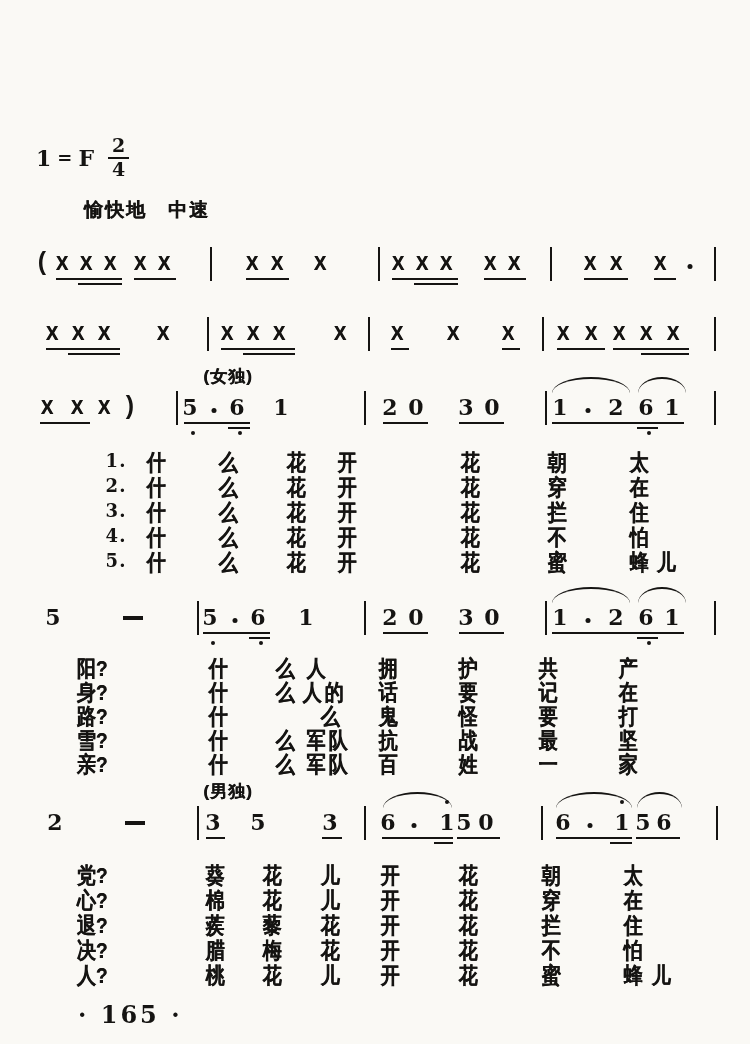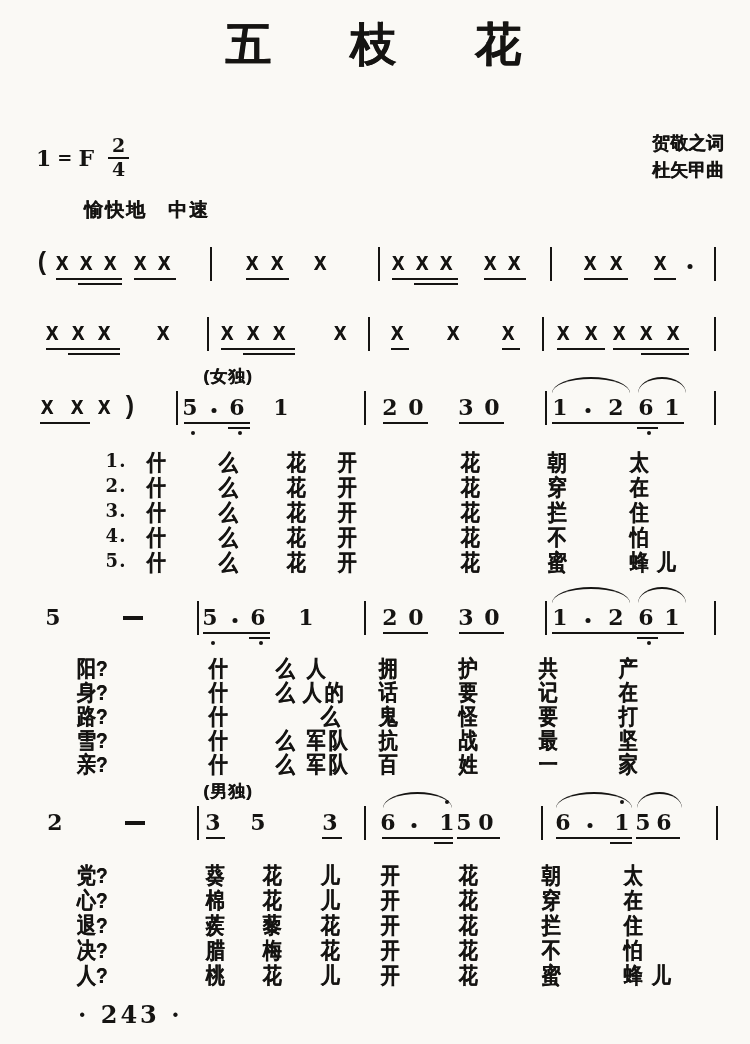--- a/index.html
+++ b/index.html
@@ -47,36 +47,31 @@
   .wm-text{font-size:12.5px;color:#2a2a2a;}
   .wm-logo{width:16px;height:16px;border-radius:4px;display:flex;align-items:center;
            justify-content:center;color:#fff;font-size:11px;line-height:1;}
   .wm-site{font-size:16px;font-weight:700;font-style:italic;letter-spacing:0.5px;
            text-shadow:0.5px 0 0 currentColor;}
 </style>
 </head>
 <body>
 
 <div class="page">
-  <div class="title">五 枝 花</div>
 
   <div class="keysig">
     <span>1</span>
     <span class="eq">=</span>
     <span>F</span>
     <span class="frac">
       <span class="num">2</span>
       <span class="den">4</span>
     </span>
   </div>
 
-  <div class="credits">
-    <div>贺敬之词</div>
-    <div>杜矢甲曲</div>
-  </div>
 
   <div class="tempo">愉快地　中速</div>
 
   <div id="score-layer">
       <span class="paren" style="left: 42px; top: 250px;">(</span>
       <span class="rx" style="left: 62px; top: 250px;">X</span>
       <span class="rx" style="left: 86px; top: 250px;">X</span>
       <span class="rx" style="left: 110px; top: 250px;">X</span>
       <span class="rx" style="left: 140px; top: 250px;">X</span>
       <span class="rx" style="left: 164px; top: 250px;">X</span>
@@ -352,15 +347,15 @@
       <span class="lyr" style="left: 215px; top: 963px;">桃</span>
       <span class="lyr" style="left: 272px; top: 963px;">花</span>
       <span class="lyr" style="left: 330px; top: 963px;">儿</span>
       <span class="lyr" style="left: 390px; top: 963px;">开</span>
       <span class="lyr" style="left: 468px; top: 963px;">花</span>
       <span class="lyr" style="left: 551px; top: 963px;">蜜</span>
       <span class="lyr" style="left: 633px; top: 963px;">蜂</span>
       <span class="lyr" style="left: 661px; top: 963px;">儿</span>
     </div>
 
-  <div class="pagenum">· 243 ·</div>
+  <div class="pagenum">· 165 ·</div>
 
 </div>
 
 </body></html>

